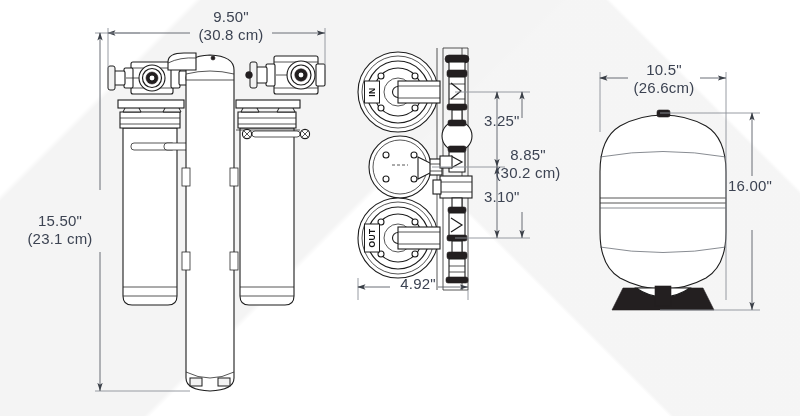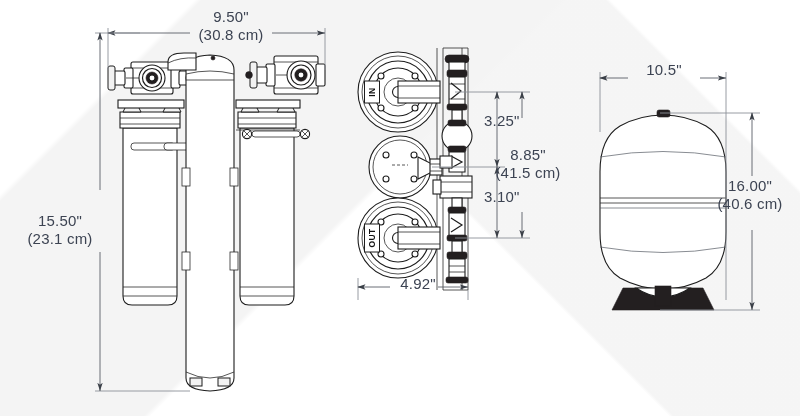--- a/index.html
+++ b/index.html
@@ -348,32 +348,32 @@
     <span class="ln">15.50"</span>
     <span class="ln">(23.1 cm)</span>
   </div>
 
   <div class="dim-text" style="left:484px; top:112px;">
     <span class="ln">3.25"</span>
   </div>
 
   <div class="dim-text c" style="left:478px; top:146px; width:100px;">
     <span class="ln">8.85"</span>
-    <span class="ln">(41.5 cm)</span>
+    <span class="ln">(30.2 cm)</span>
   </div>
 
   <div class="dim-text" style="left:484px; top:188px;">
     <span class="ln">3.10"</span>
   </div>
 
   <div class="dim-text c" style="left:373px; top:275px; width:90px;">
     <span class="ln">4.92"</span>
   </div>
 
   <div class="dim-text c" style="left:618px; top:61px; width:92px;">
     <span class="ln">10.5"</span>
+    <span class="ln">(26.6cm)</span>
   </div>
 
   <div class="dim-text c" style="left:704px; top:177px; width:92px;">
     <span class="ln">16.00"</span>
-    <span class="ln">(40.6 cm)</span>
   </div>
 </div>
 
 </body></html>

